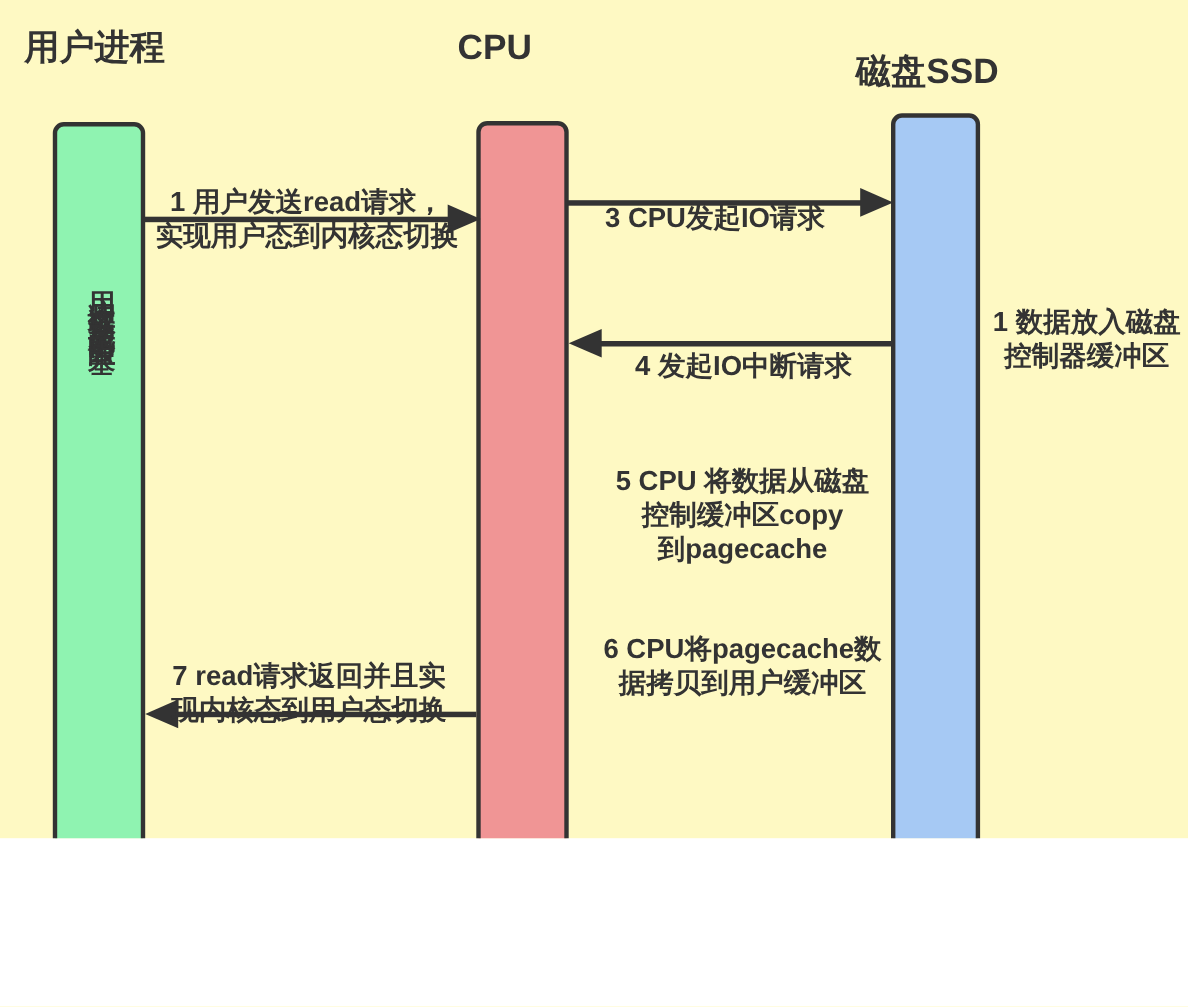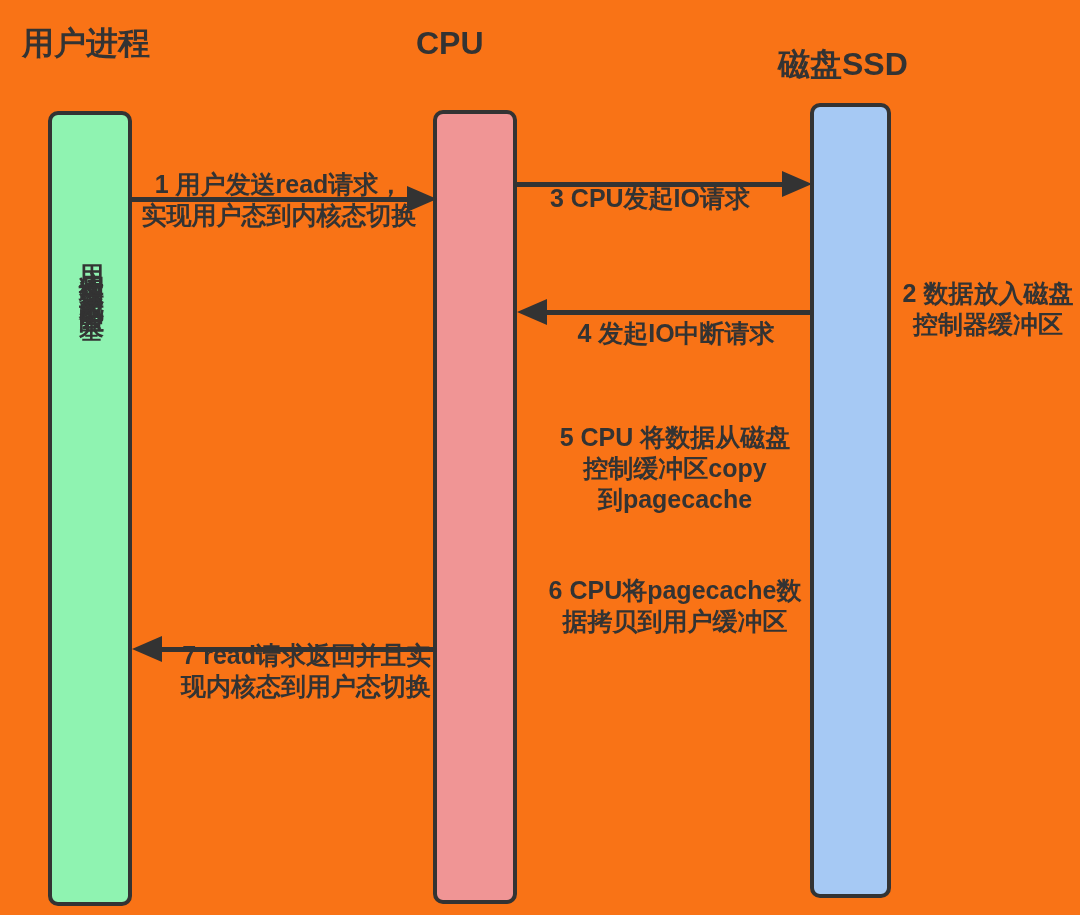--- a/index.html
+++ b/index.html
@@ -3,22 +3,22 @@
 <meta charset="utf-8">
 <style>
   html, body { margin: 0; padding: 0; }
   body {
     font-family: "Liberation Sans", "DejaVu Sans", sans-serif;
     background: #ffffff;
   }
   .canvas {
     position: relative;
     width: 1080px;
-    height: 915px;
-    background: #f97316;
+    height: 762px;
+    background: #fef9c3;
     overflow: hidden;
     color: #333333;
   }
   
   .col-header {
     position: absolute;
     font-size: 32px;
     font-weight: 700;
     color: #333333;
     white-space: nowrap;
@@ -88,21 +88,21 @@
     text-align: center;
     white-space: nowrap;
     margin-top: 44px;
   }
   .lbl-1 { left: 128px; top: 125px; width: 302px; }
   .lbl-2 { left: 500px; top: 139px; width: 300px; }
   .lbl-3 { left: 898px; top: 234px; width: 180px; }
   .lbl-4 { left: 526px; top: 274px; width: 300px; }
   .lbl-5 { left: 525px; top: 378px; width: 300px; }
   .lbl-6 { left: 525px; top: 531px; width: 300px; }
-  .lbl-7 { left: 131px; top: 596px; width: 300px; text-align: right; }
+  .lbl-7 { left: 131px; top: 556px; width: 300px; }
 </style>
 </head>
 <body>
 
 <div class="canvas">
 
   <div class="col-header hdr-user">用户进程</div>
   <div class="col-header hdr-cpu">CPU</div>
   <div class="col-header hdr-disk">磁盘SSD</div>
 
@@ -132,21 +132,21 @@
   <div class="step-label lbl-1">
     <div>1 用户发送read请求，</div>
     <div>实现用户态到内核态切换</div>
   </div>
 
   <div class="step-label lbl-2">
     <div>3 CPU发起IO请求</div>
   </div>
 
   <div class="step-label lbl-3">
-    <div>2 数据放入磁盘</div>
+    <div>1 数据放入磁盘</div>
     <div>控制器缓冲区</div>
   </div>
 
   <div class="step-label lbl-4">
     <div>4 发起IO中断请求</div>
   </div>
 
   <div class="step-label lbl-5">
     <div>5 CPU 将数据从磁盘</div>
     <div>控制缓冲区copy</div>

